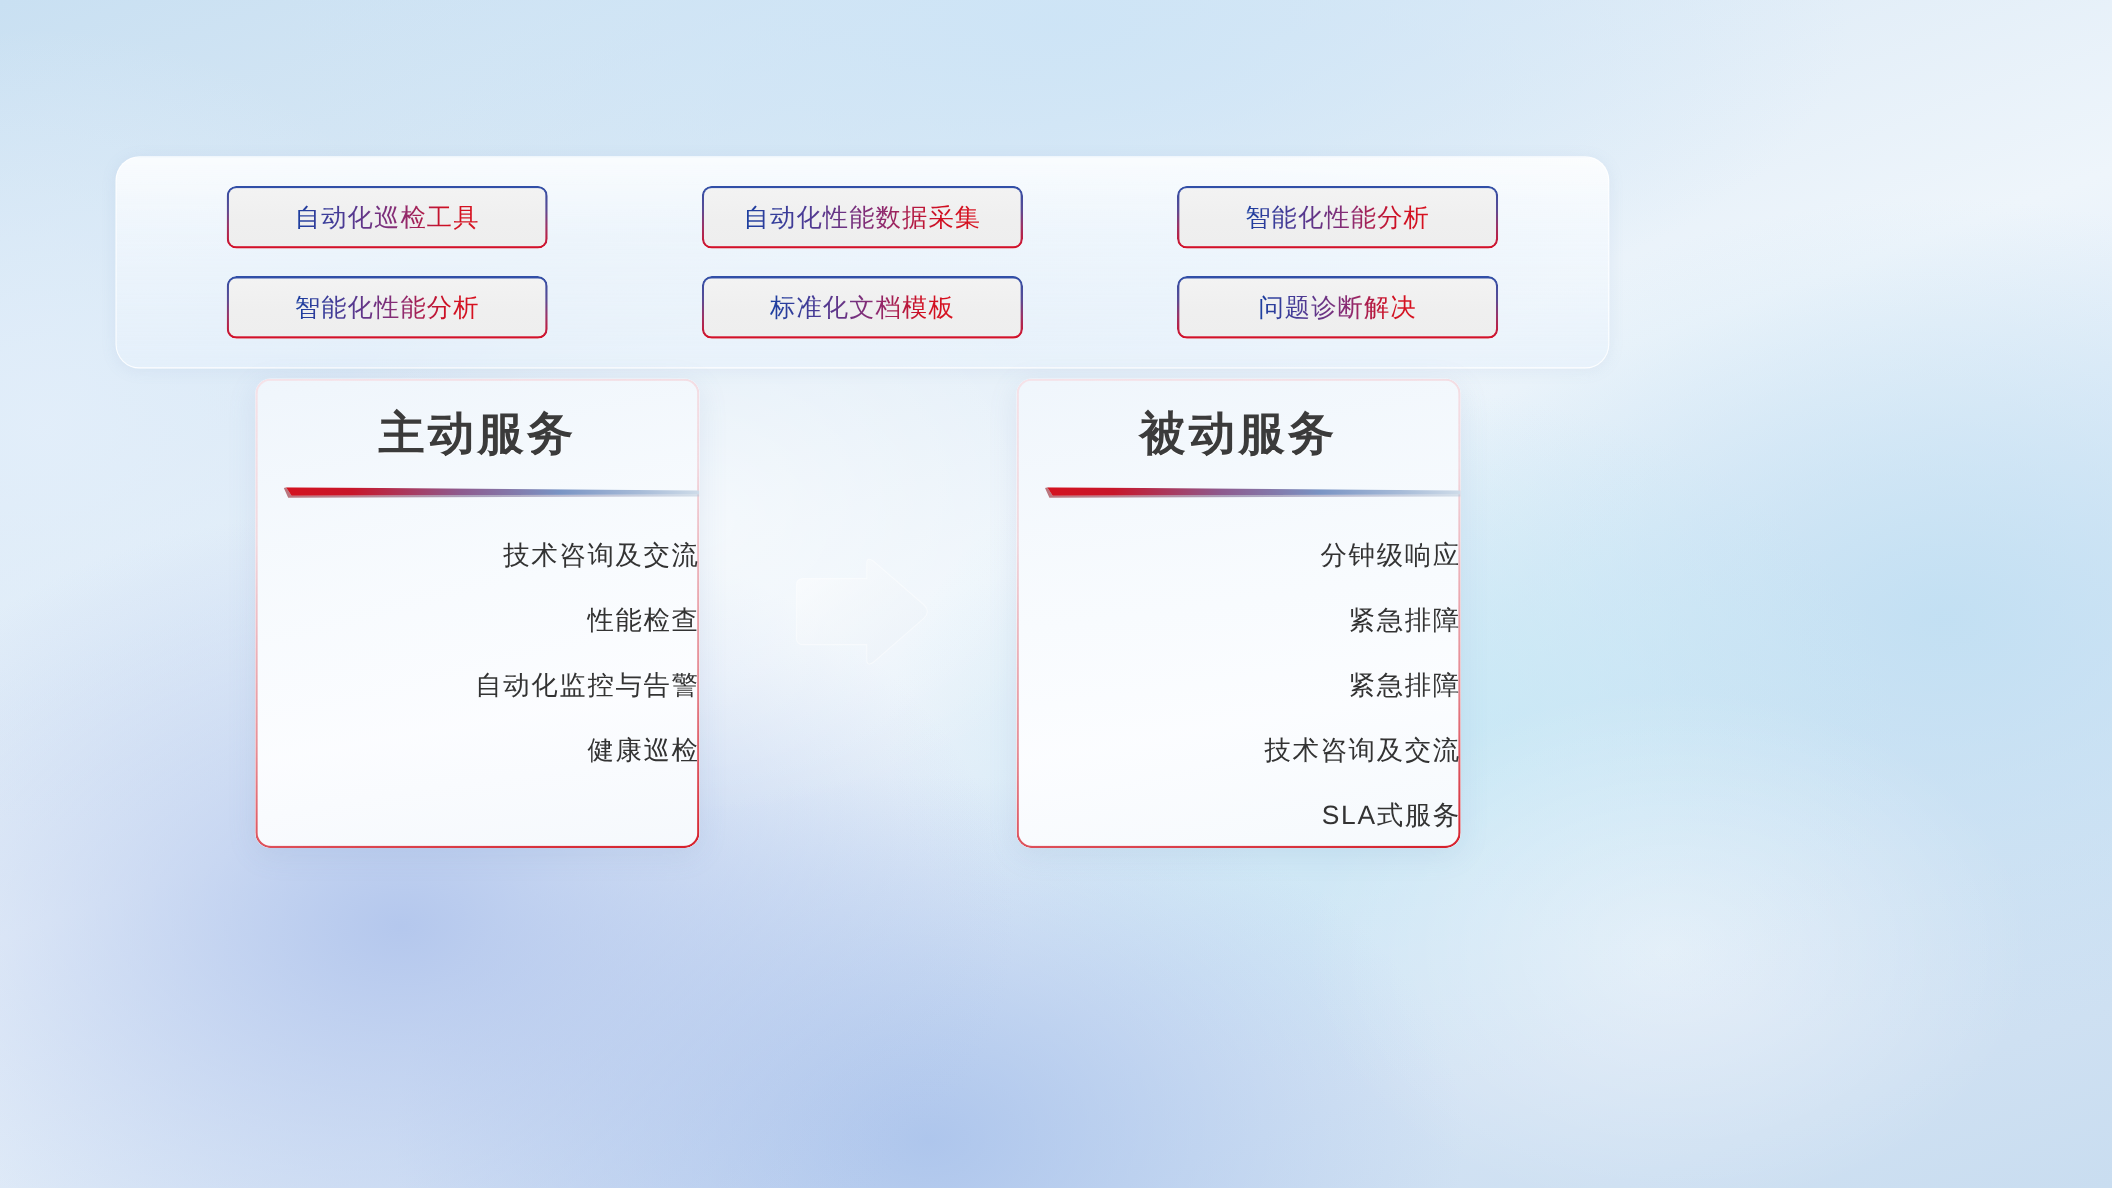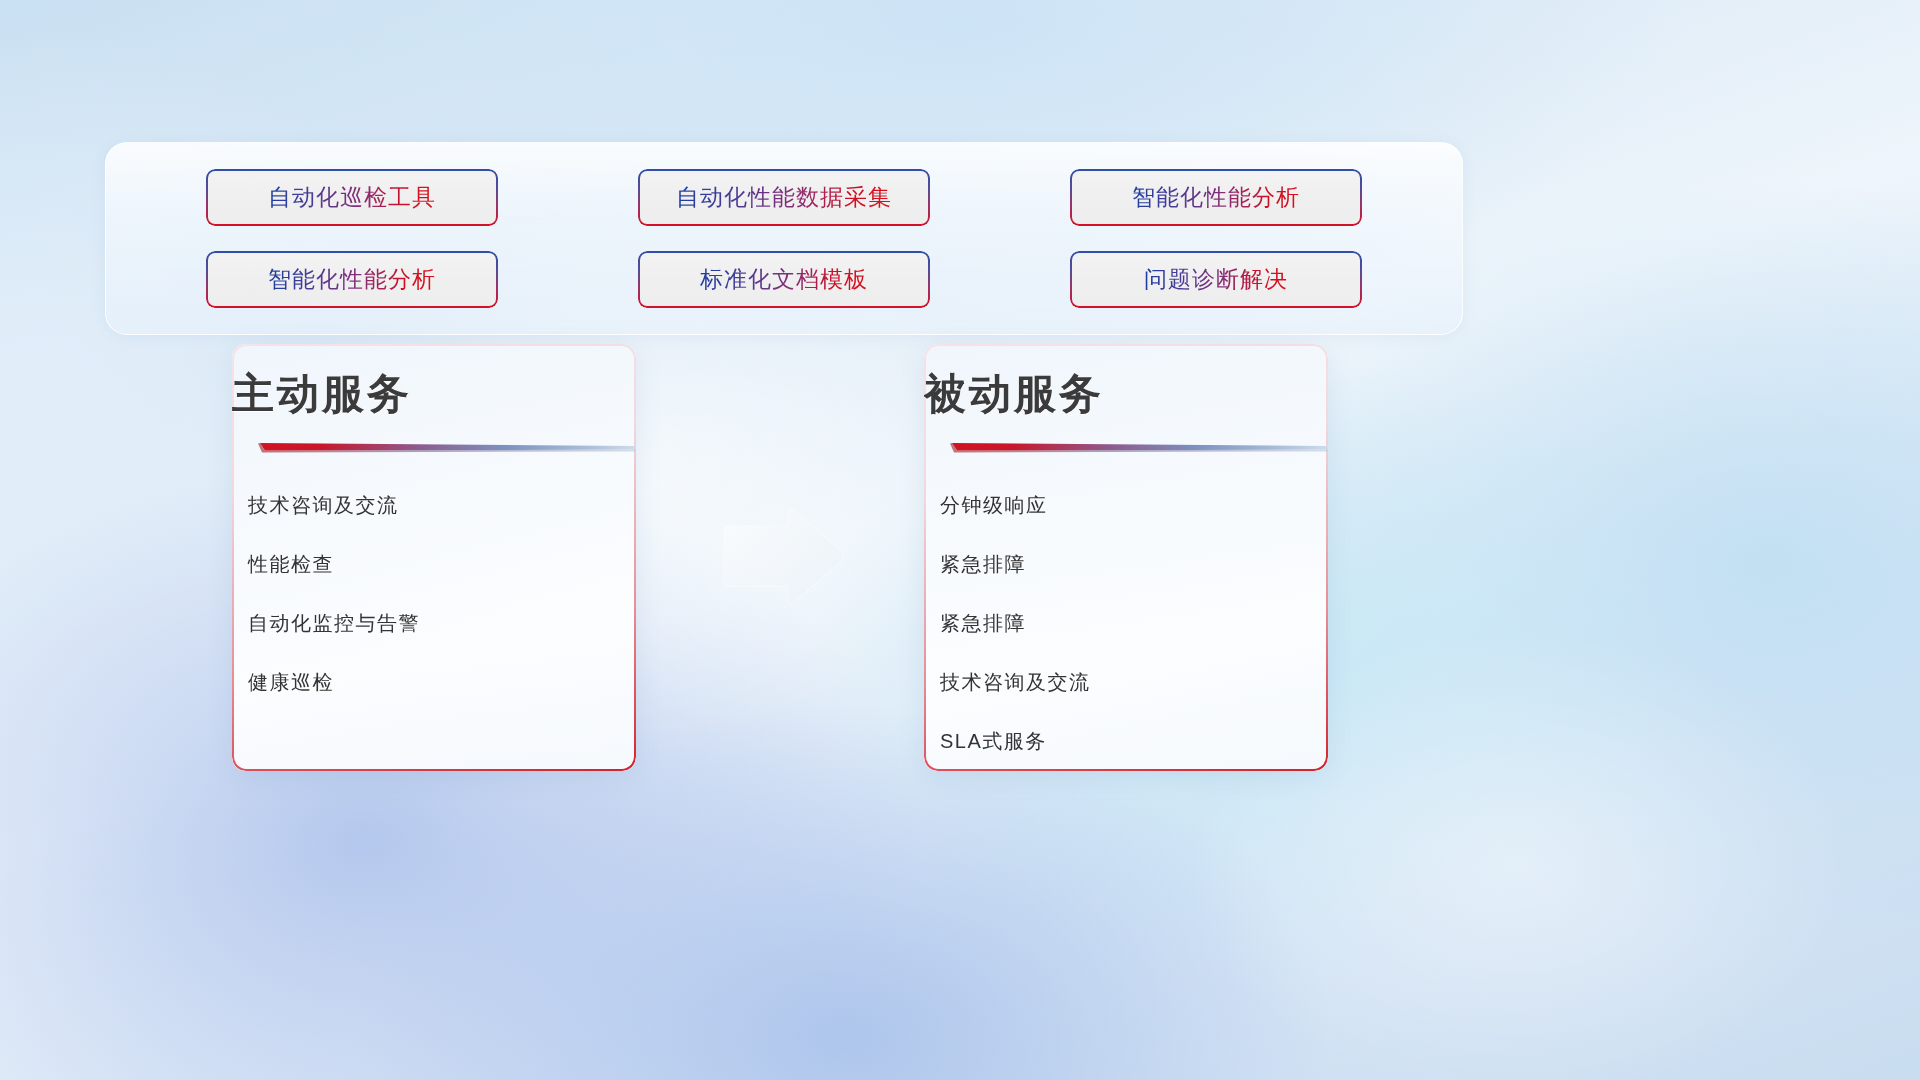--- a/index.html
+++ b/index.html
@@ -129,20 +129,21 @@
   .card-inner {
     position: relative;
     z-index: 2;
     height: 100%;
     display: flex;
     flex-direction: column;
     padding: 24px 0 0 0;
     box-sizing: border-box;
   }
   .card-title {
+    text-align: center;
     font-size: 42px;
     font-weight: 700;
     color: #3b3b3b;
     letter-spacing: 3px;
     text-shadow: 0 1px 1px rgba(255,255,255,0.9);
     line-height: 1.25;
   }
   .card-divider {
     margin: 22px 0 0 0;
     height: 11px;
@@ -152,27 +153,26 @@
 
   .card-list {
     flex: 1;
     display: flex;
     flex-direction: column;
     justify-content: flex-start;
     padding-top: 22px;
     gap: 0;
   }
   .card-list-item {
-    text-align: left;
-    font-size: 20px;
+    text-align: right;
+    font-size: 24px;
     color: #333333;
     letter-spacing: 1.5px;
     line-height: 59px;
     white-space: nowrap;
-    padding-left: 16px;
   }
 
   
   #flow-arrow {
     position: absolute;
     left: 718px;
     top: 506px;
     width: 128px;
     height: 100px;
   }

